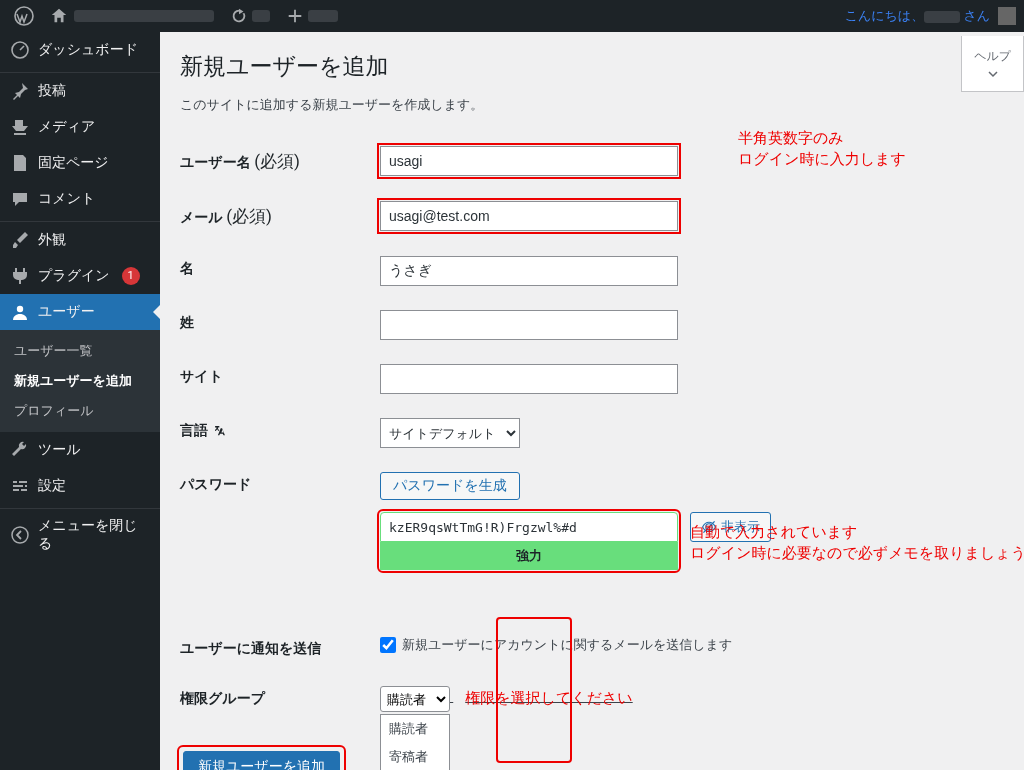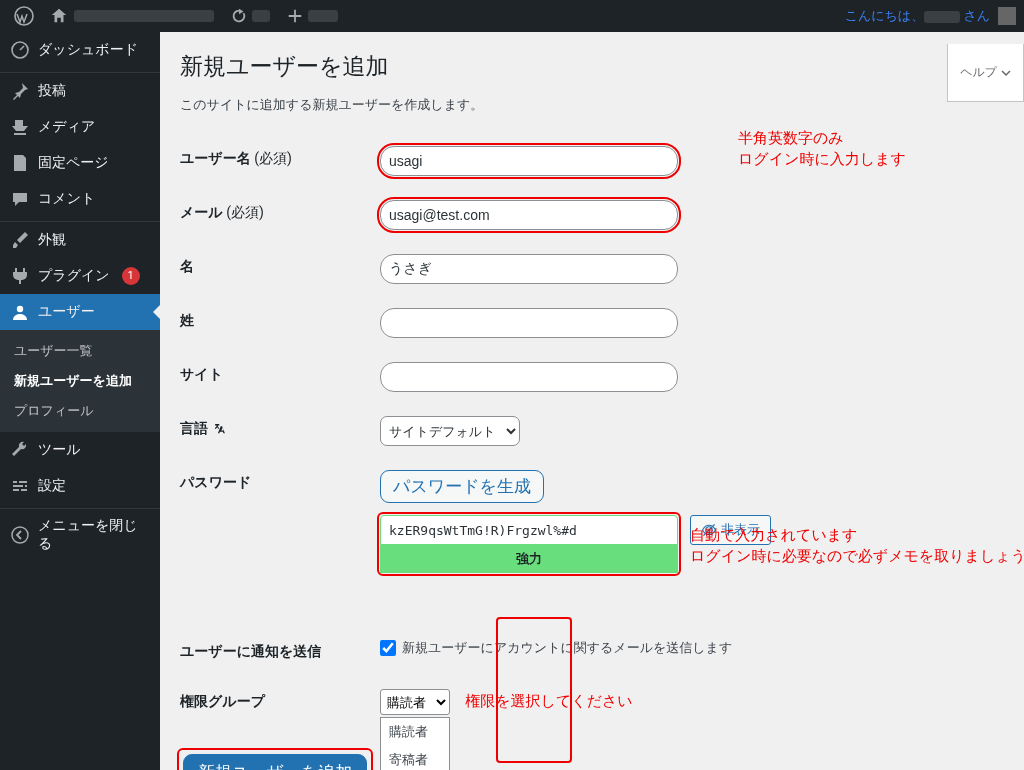--- a/index.html
+++ b/index.html
@@ -68,48 +68,49 @@
   margin-left:160px; margin-top:32px;
   padding:10px 20px 60px 20px;
   min-height: calc(770px - 32px);
   position:relative;
   background:#f0f0f1;
 }
 h1 { font-size:23px; font-weight:400; color:#1d2327; padding:9px 0 4px; }
 .desc { margin:10px 0 20px; color:#3c434a; }
 
 .help-tab {
-  position:absolute; top:12px; right:0;
+  position:absolute; top:4px; right:0;
   background:#fff; border:1px solid #c3c4c7; border-top:none;
-  padding:20px 12px; font-size:12px; color:#646970;
+  padding:12px 12px; font-size:12px; color:#646970;
   display:flex; align-items:center; gap:4px;
   cursor:pointer;
+  flex-direction:column;
 }
 
 
 .form-table { width:100%; border-collapse:collapse; }
 .form-table th {
   text-align:left; vertical-align:top;
   width:200px; padding:16px 10px 16px 0;
   font-weight:600; color:#1d2327; font-size:14px;
 }
 .form-table td { padding:12px 10px 12px 0; vertical-align:top; }
-.req { font-size:14px; font-weight:400; }
+.req { font-size:17px; font-weight:400; }
 
 input[type=text], input[type=email], input[type=url] {
   width:298px; height:30px; padding:9px 8px;
-  border:1px solid #8c8f94; border-radius:14px;
+  border:1px solid #8c8f94; border-radius:0;
   background:#fff; font-size:14px; color:#2c3338;
 }
-select.lang { width:140px; height:30px; padding:4px 4px; border:1px solid #8c8f94; border-radius:7px; background:#fff; font-size:13px; color:#2c3338; }
+select.lang { width:140px; height:30px; padding:4px 4px; border:1px solid #8c8f94; border-radius:0; background:#fff; font-size:13px; color:#2c3338; }
 select.role { width:70px; height:26px; border:1px solid #8c8f94; border-radius:3px; background:#fff; font-size:13px; padding:0 2px; }
 
 .btn {
-  display:inline-block; padding:4px 12px; font-size:17px;
-  border:1px solid #2271b1; border-radius:9px;
+  display:inline-block; padding:4px 12px; font-size:14px;
+  border:1px solid #2271b1; border-radius:3px;
   background:#f6f7f7; color:#2271b1; cursor:pointer;
 }
 .btn-primary { background:#2271b1; color:#fff; border-color:#2271b1; padding:6px 14px; }
 
 .pass-wrap { display:flex; gap:12px; align-items:flex-start; }
 .pass-field {
   display:flex; flex-direction:column;
 }
 .pass-field input {
   width:298px; height:30px; padding:0 8px;
@@ -388,21 +389,21 @@
       <th>ユーザーに通知を送信</th>
       <td>
         <label class="chk">
           <input type="checkbox" checked="" style="">
           <span>新規ユーザーにアカウントに関するメールを送信します</span>
         </label>
       </td>
     </tr>
     <tr>
       <th>権限グループ</th>
-      <td style="position:relative;">
+      <td style="position:relative;text-decoration:underline;">
         <span class="role-select-wrap">
           <select class="role">
             <option>購読者</option>
           </select>
           <div class="role-dropdown">
             <div class="opt">購読者</div>
             <div class="opt">寄稿者</div>
             <div class="opt">投稿者</div>
 
           </div>

